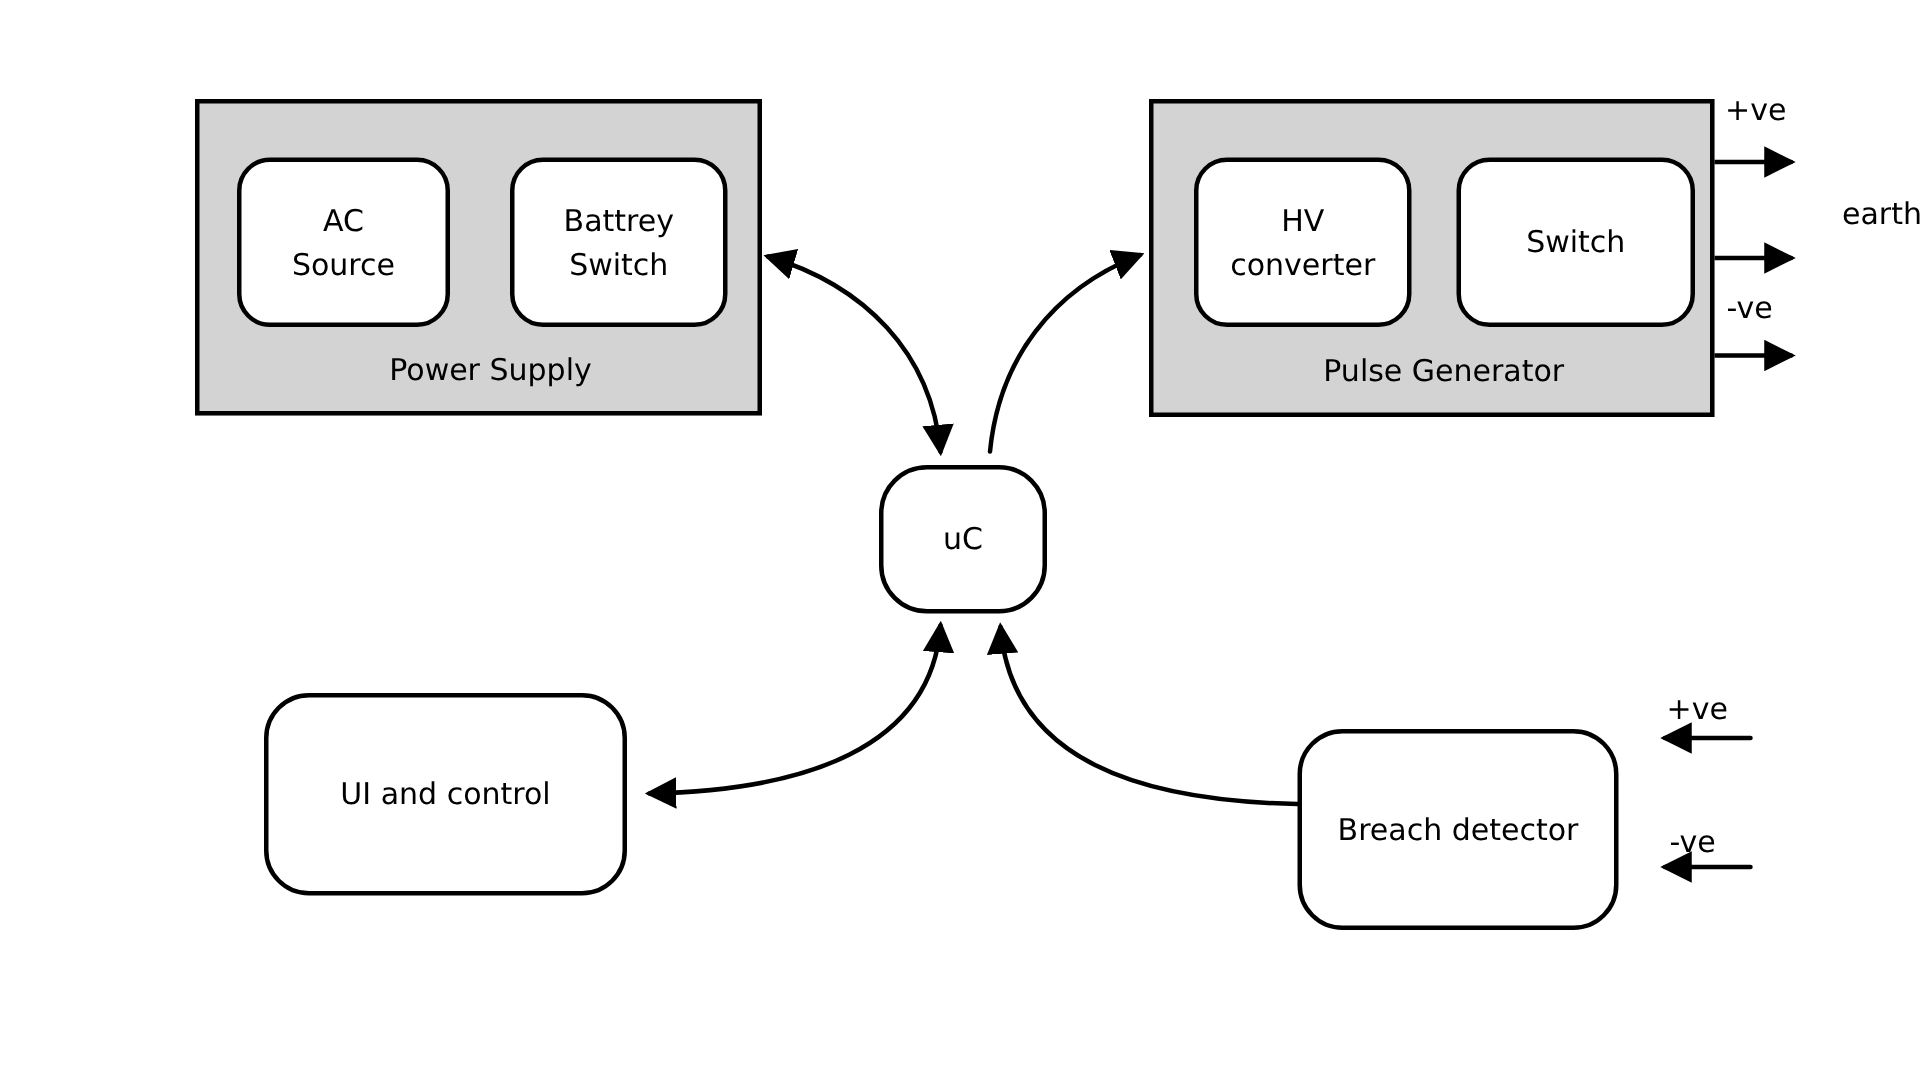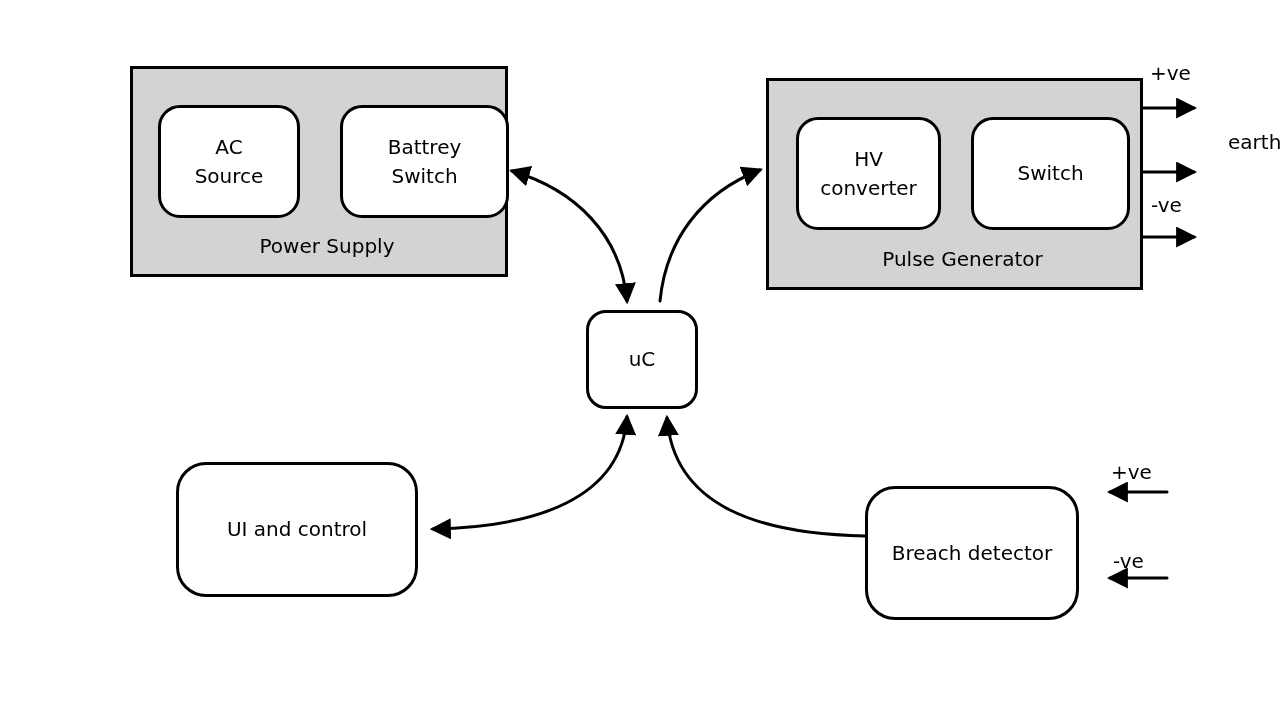--- a/index.html
+++ b/index.html
@@ -78,39 +78,39 @@
     <path class="wire" d="M 1143 237 H 1194" marker-end="url(#arrow)"></path>
     <path class="wire" d="M 1167 492 H 1110" marker-end="url(#arrow)"></path>
     <path class="wire" d="M 1167 578 H 1110" marker-end="url(#arrow)"></path>
   </svg>
 
   <div class="group" style="left:130px; top:66px; width:378px; height:211px;">
     <div class="node" style="left:25px; top:36px; width:142px; height:113px;justify-content:center;">
       <span>AC</span>
       <span>Source</span>
     </div>
-    <div class="node" style="left:207px; top:36px; width:169px; height:113px;">
+    <div class="node" style="left:207px; top:36px; width:145px; height:113px;">
       <span>Battrey</span>
       <span>Switch</span>
     </div>
     <div class="group-label">Power Supply</div>
   </div>
 
-  <div class="group" style="left:766px; top:66px; width:377px; height:212px;margin-top:12px;">
+  <div class="group" style="left:766px; top:66px; width:377px; height:212px;">
     <div class="node" style="left:27px; top:36px; width:145px; height:113px;">
       <span>HV</span>
       <span>converter</span>
     </div>
     <div class="node" style="left:202px; top:36px; width:159px; height:113px;">
       <span>Switch</span>
     </div>
     <div class="group-label">Pulse Generator</div>
   </div>
 
-  <div class="node" style="left:586px; top:310px; width:112px; height:99px; border-radius:20px;">
+  <div class="node" style="left:586px; top:310px; width:112px; height:99px; border-radius:32px;">
     <span>uC</span>
   </div>
 
   <div class="node big" style="left:176px; top:462px; width:242px; height:135px;">
     <span>UI and control</span>
   </div>
 
   <div class="node big" style="left:865px; top:486px; width:214px; height:134px;">
     <span>Breach detector</span>
   </div>

